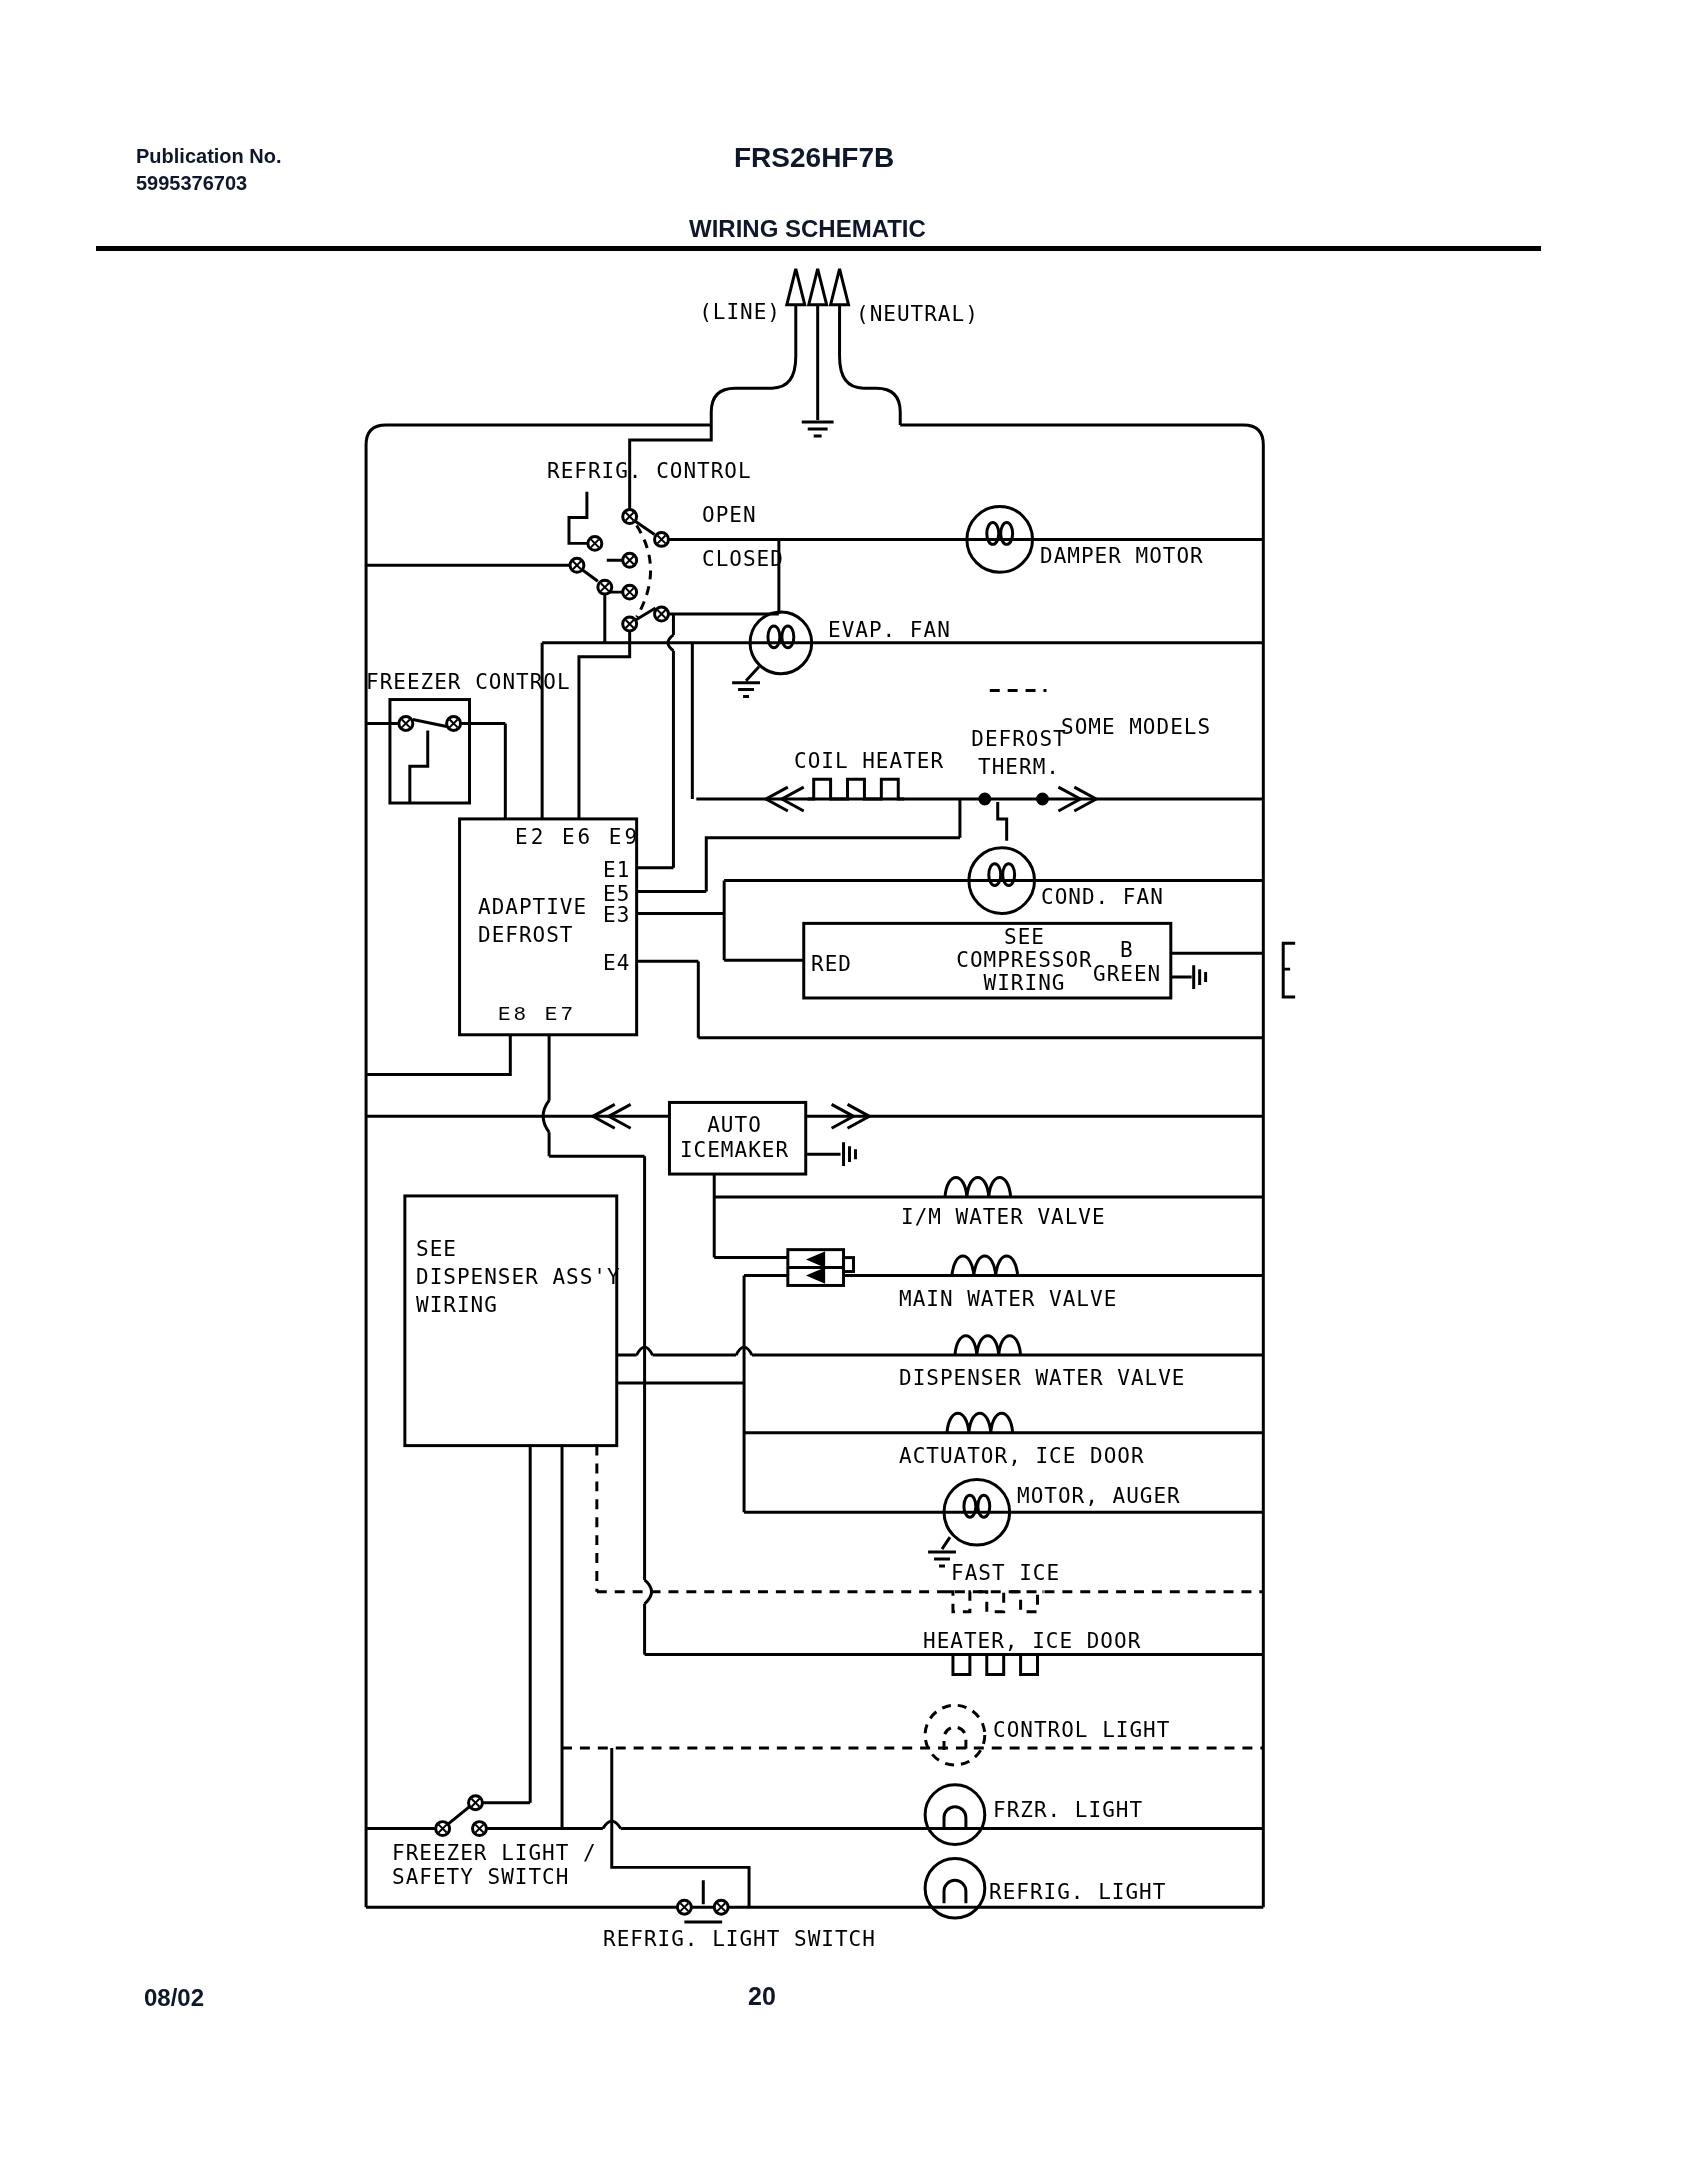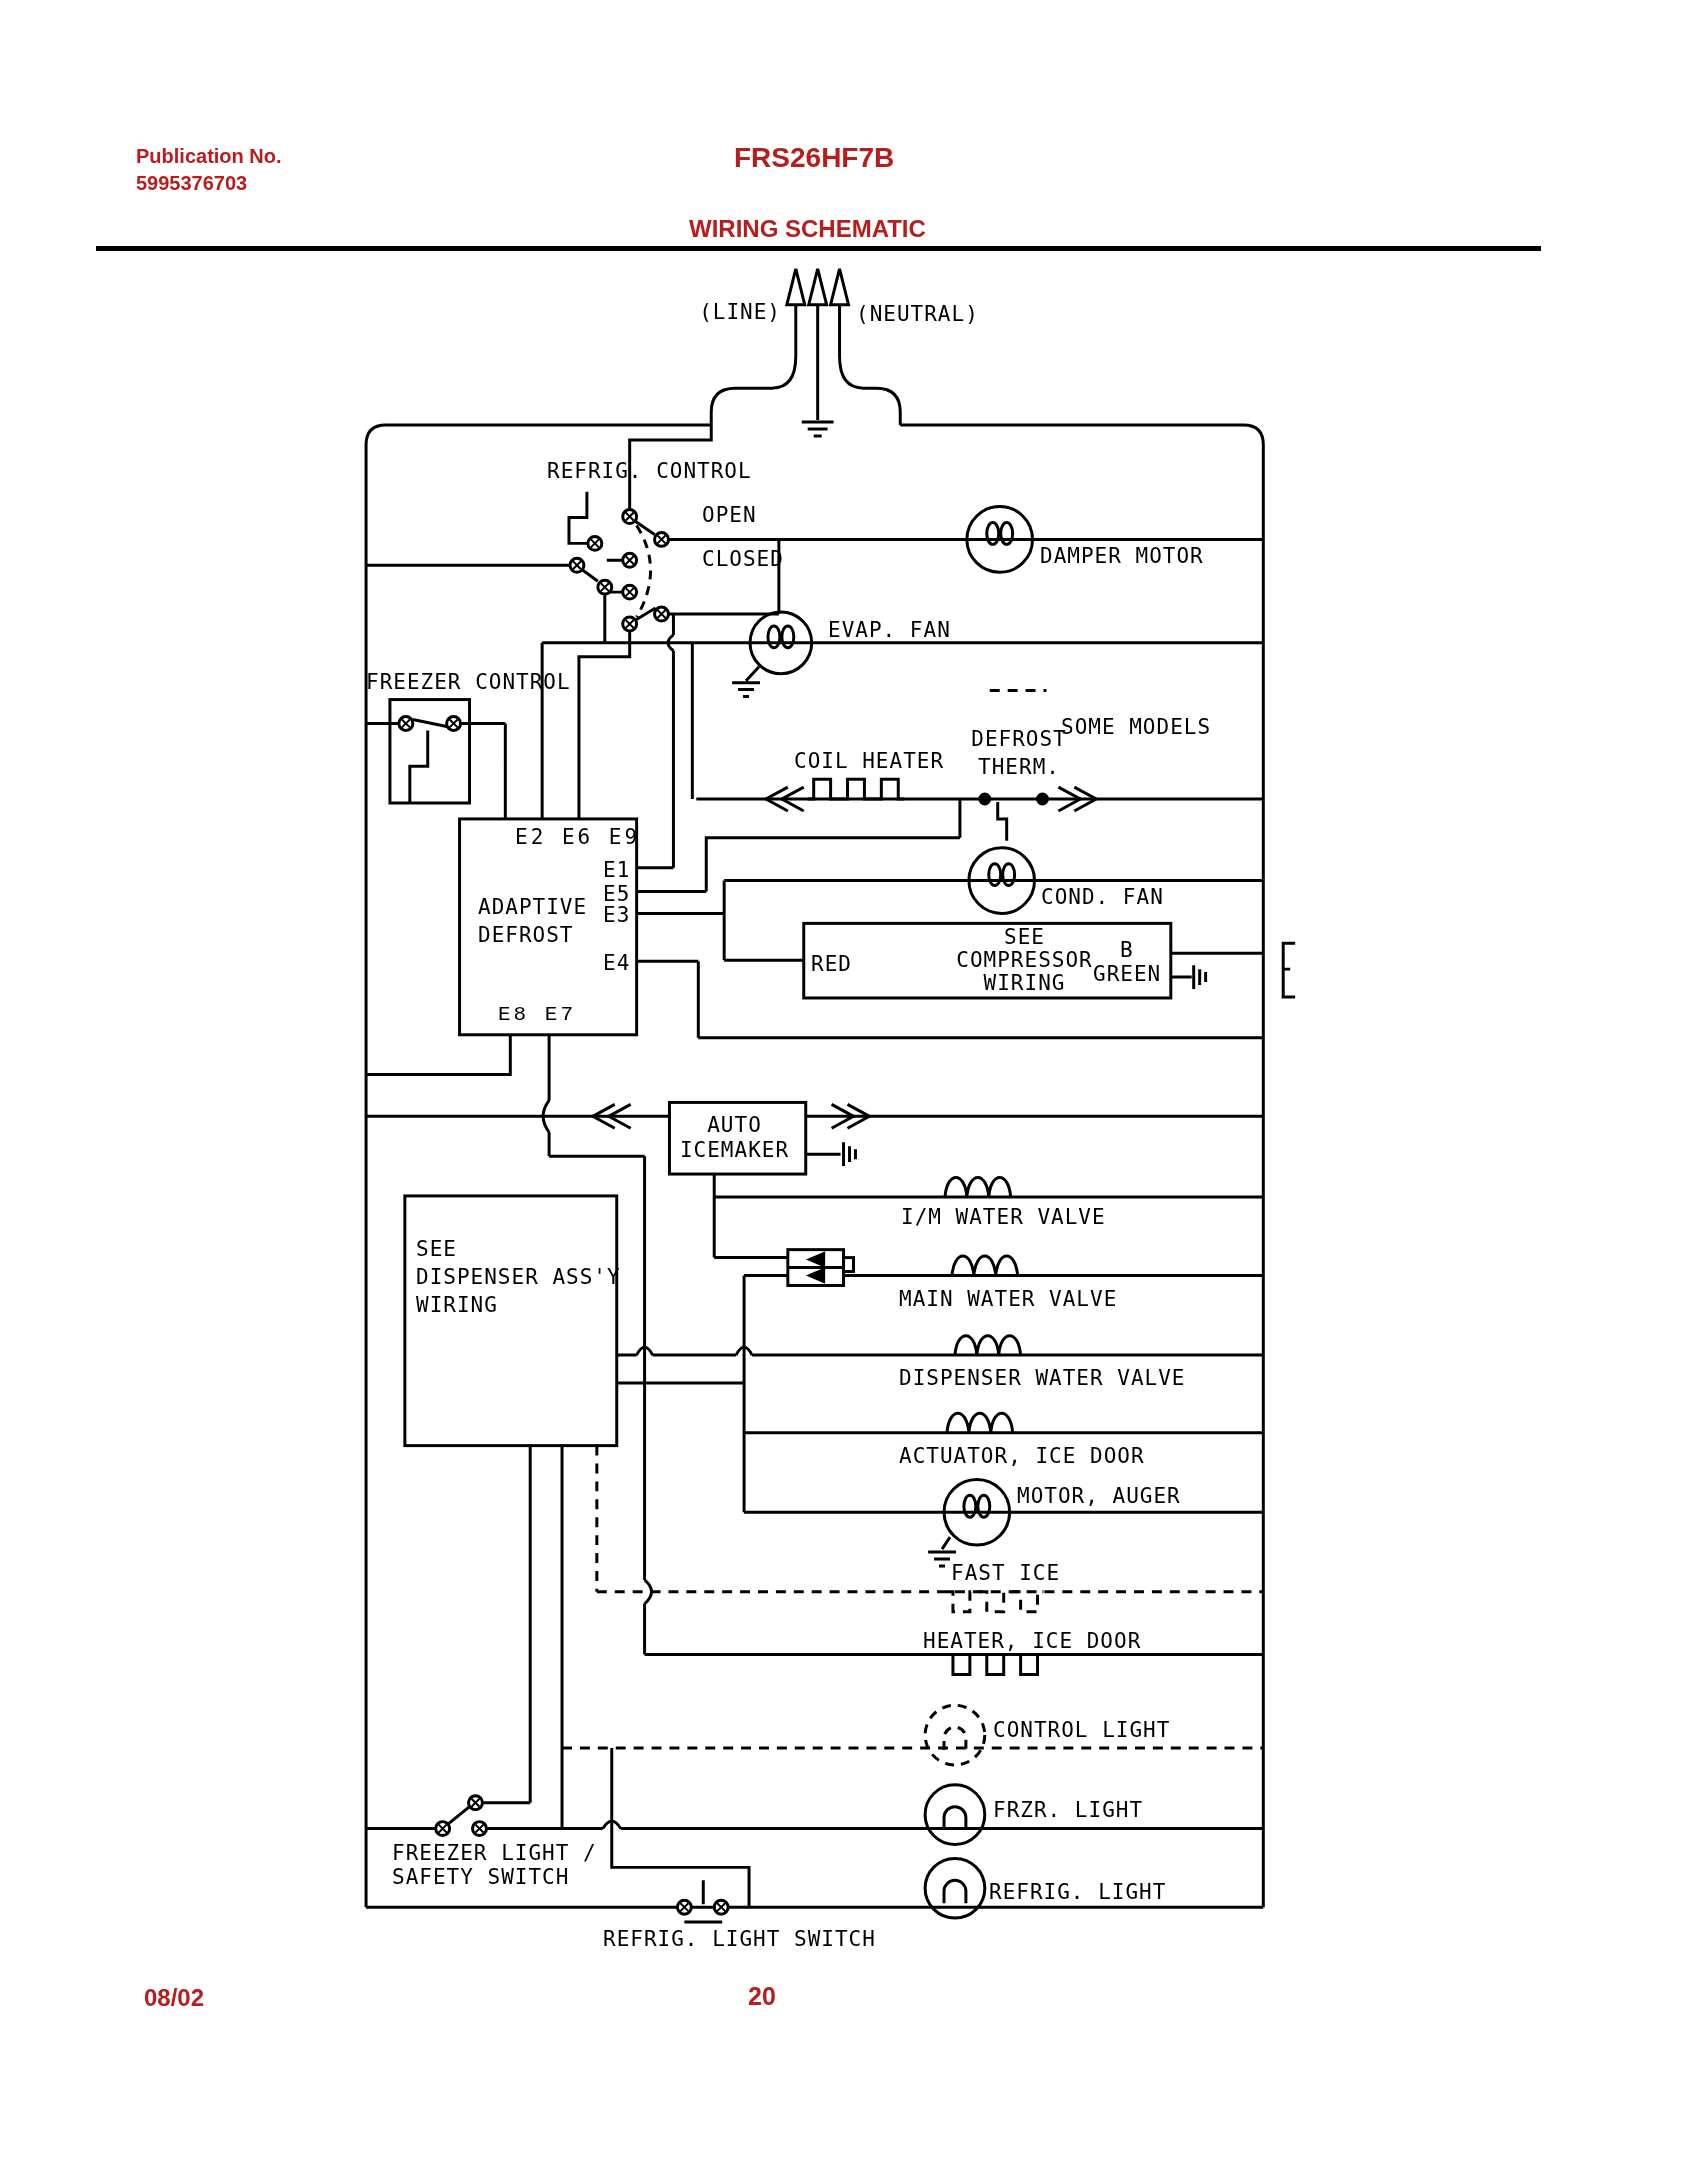--- a/index.html
+++ b/index.html
@@ -3,21 +3,21 @@
 <meta charset="utf-8">
 <style>
   html,body{margin:0;padding:0;background:#888;}
   #page{position:relative;width:1702px;height:2177px;background:#ffffff;overflow:hidden;
         font-family:"DejaVu Sans Mono", monospace;}
   svg{position:absolute;left:0;top:0;}
   .lbl{position:absolute;font:21px/1.33 "DejaVu Sans Mono", monospace;letter-spacing:1px;
        color:#000;white-space:pre-line;}
   .ctr{text-align:center;}
   .rgt{text-align:right;}
-  .hdr{position:absolute;font-family:"Liberation Sans", sans-serif;font-weight:bold;color:#b91c1c;
+  .hdr{position:absolute;font-family:"Liberation Sans", sans-serif;font-weight:bold;color:#0f172a;
        white-space:pre-line;}
   .rule{position:absolute;left:96px;top:246px;width:1445px;height:5px;background:#000;}
 </style>
 </head>
 <body>
 
 <div id="page">
 
   <div class="hdr" style="left:136px;top:143px;font-size:20px;line-height:1.35;">Publication No.
 5995376703</div>

